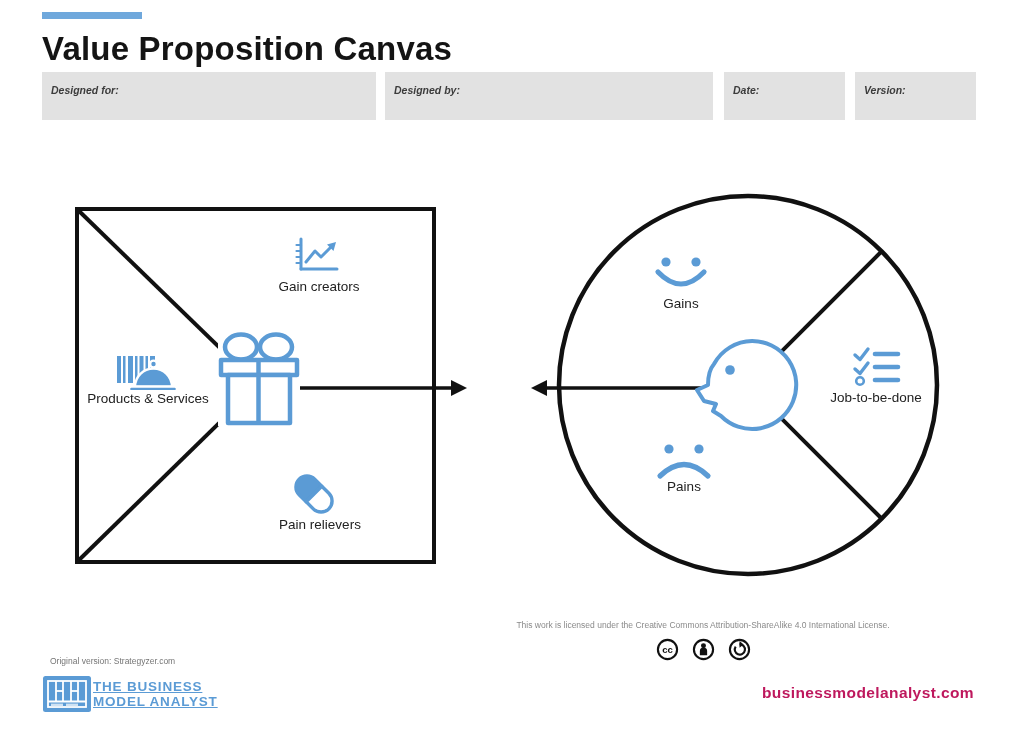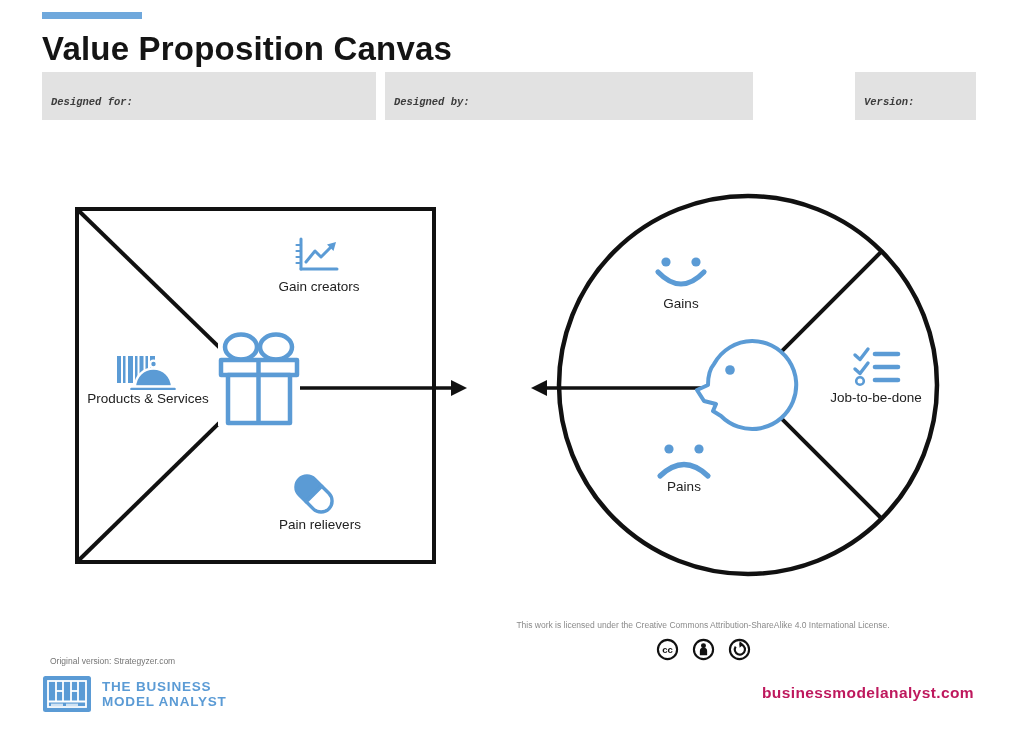--- a/index.html
+++ b/index.html
@@ -5,55 +5,58 @@
   html,body{margin:0;padding:0;background:#fff;}
   .page{position:relative;width:1024px;height:729px;background:#ffffff;
         font-family:"Liberation Sans","DejaVu Sans",sans-serif;overflow:hidden;}
 
   
   .accent-bar{position:absolute;left:42px;top:12px;width:100px;height:7px;background:#6fa8dc;}
   .page-title{position:absolute;left:42px;top:30px;margin:0;font-size:33px;font-weight:bold;
               letter-spacing:.2px;color:#141414;}
 
   .field-box{position:absolute;top:72px;height:48px;background:#e2e2e2;box-sizing:border-box;
-             padding:20px 9px;font-family:Liberation Mono, monospace;}
+             padding:8px 9px;}
   .field-box .field-label{font-size:10.5px;font-style:italic;font-weight:bold;color:#3c3c3c;}
   .fb-1{left:42px;width:334px;}
-  .fb-2{left:385px;width:368px;}
+  .fb-2{left:385px;width:328px;}
   .fb-3{left:724px;width:121px;}
   .fb-4{left:855px;width:121px;}
 
   .diagram{position:absolute;left:0;top:0;width:1024px;height:729px;}
   .diagram text{font-family:"Liberation Sans","DejaVu Sans",sans-serif;font-size:13.5px;fill:#222;}
 
   
   .orig-note{position:absolute;left:50px;top:656px;font-size:8.5px;color:#757575;}
   .logo{position:absolute;left:42px;top:675px;display:flex;align-items:center;}
-  .logo-text{margin-left:10px;color:#5b9bd5;font-weight:bold;font-size:13.5px;
-             line-height:15px;letter-spacing:.8px;}
+  .logo-text{margin-left:1px;color:#5b9bd5;font-weight:bold;font-size:13.5px;
+             line-height:15px;letter-spacing:.8px;text-decoration:underline;}
   .license-row{position:absolute;left:430px;top:620px;width:546px;display:flex;
                justify-content:flex-end;align-items:center;gap:8px;flex-direction:column;}
   .license-text{font-size:8.5px;color:#8a8a8a;}
   .cc-badges{display:flex;gap:13px;}
   .website-link{position:absolute;right:50px;top:684px;font-size:15.5px;font-weight:bold;
                 color:#be185d;letter-spacing:.4px;text-decoration:none;cursor:pointer;}
 </style>
 </head>
 <body>
 
 <div class="page">
 
   <div class="accent-bar"></div>
   <h1 class="page-title">Value Proposition Canvas</h1>
 
   <div class="field-box fb-1">
     <span class="field-label">Designed for:</span>
   </div>
   <div class="field-box fb-2">
     <span class="field-label">Designed by:</span>
+  </div>
+  <div class="field-box fb-3">
+    <span class="field-label">Date:</span>
   </div>
   <div class="field-box fb-4">
     <span class="field-label">Version:</span>
   </div>
 
   <svg class="diagram" viewBox="0 0 1024 729">
 
     <g>
       <rect x="77" y="209" width="357" height="353" fill="#ffffff" stroke="#111111" stroke-width="4"></rect>
       <line x1="79" y1="211" x2="258" y2="385" stroke="#111111" stroke-width="4"></line>

